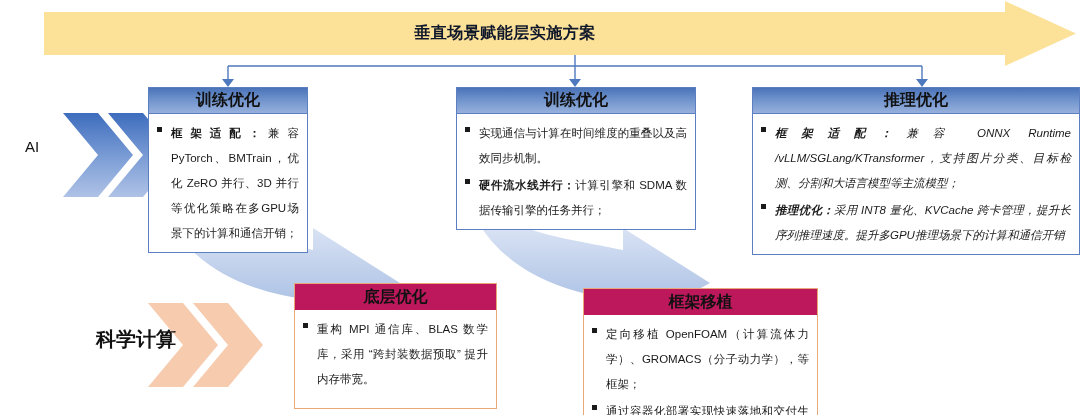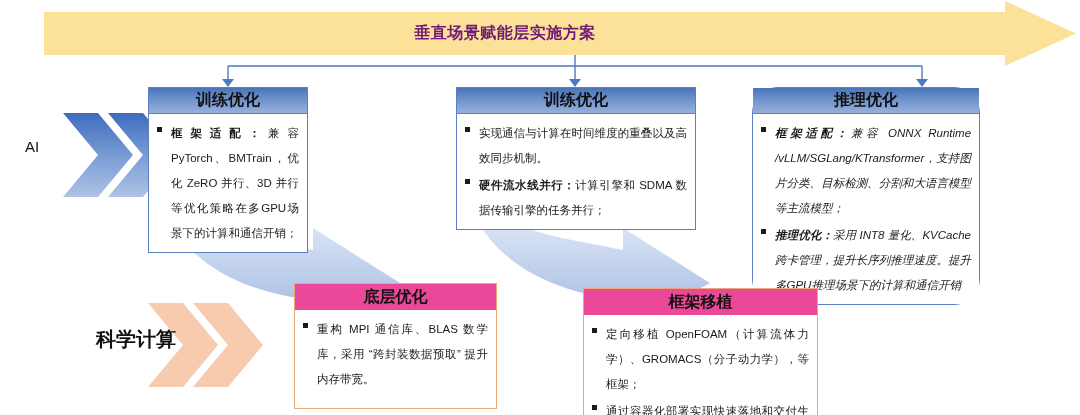--- a/index.html
+++ b/index.html
@@ -12,21 +12,21 @@
 
   
   .svg-layer{position:absolute;left:0;top:0;width:1080px;height:415px;pointer-events:none;}
   .svg-layer.under{z-index:1;}
   .svg-layer.over{z-index:2;}
 
   
   .banner-label{
     position:absolute;left:0;top:16px;width:1010px;height:34px;
     display:flex;align-items:center;justify-content:center;
-    font-size:16px;font-weight:bold;color:#701a75;letter-spacing:.5px;
+    font-size:16px;font-weight:bold;color:#0f172a;letter-spacing:.5px;
     z-index:6;
   }
 
   
   .rail-ai{
     position:absolute;left:6px;top:138px;width:52px;
     font-size:15px;font-weight:normal;color:#111;text-align:center;z-index:6;
   }
   .rail-sci{
     position:absolute;left:36px;top:326px;width:140px;
@@ -46,40 +46,40 @@
   }
 
   
   .card.blue{border:1px solid #5B7FC0;}
   .card.blue .card-head{
     background:linear-gradient(to bottom,#4A73B8 0%,#6E92CC 45%,#97B0DC 100%);
     border-bottom:1px solid #5B7FC0;
   }
   
   .card.orange{border:1px solid #E8A878;}
-  .card.orange .card-head{background:#ec4899;}
+  .card.orange .card-head{background:#be185d;}
 
   
   ul.bullets{list-style:none;margin:0;padding:0;}
   ul.bullets li{
     position:relative;padding-left:14px;margin:0 0 2px 0;
     font-size:11.5px;line-height:25px;color:#1a1a1a;
     text-align:justify;
   }
   ul.bullets li:last-child{margin-bottom:0;}
   ul.bullets li .sq{
     position:absolute;left:0;top:6px;width:5px;height:5px;
     background:#1a1a1a;
   }
   .bold{font-weight:bold;}
 
   
   #card-train-1{left:148px;top:87px;width:160px;}
   #card-train-2{left:456px;top:87px;width:240px;}
-  #card-infer  {left:752px;top:87px;width:228px;border-radius:26px;}
+  #card-infer  {left:752px;top:87px;width:328px;}
   #card-low    {left:294px;top:283px;width:203px;}
   #card-port   {left:583px;top:288px;width:235px;}
 
   #card-train-1 .card-body{min-height:105px;}
   #card-train-2 .card-body{min-height:105px;}
   #card-infer   .card-body{min-height:133px;font-style:italic;}
   #card-low  .card-body{min-height:98px;}
   #card-port .card-body{min-height:98px;}
 </style>
 </head>

